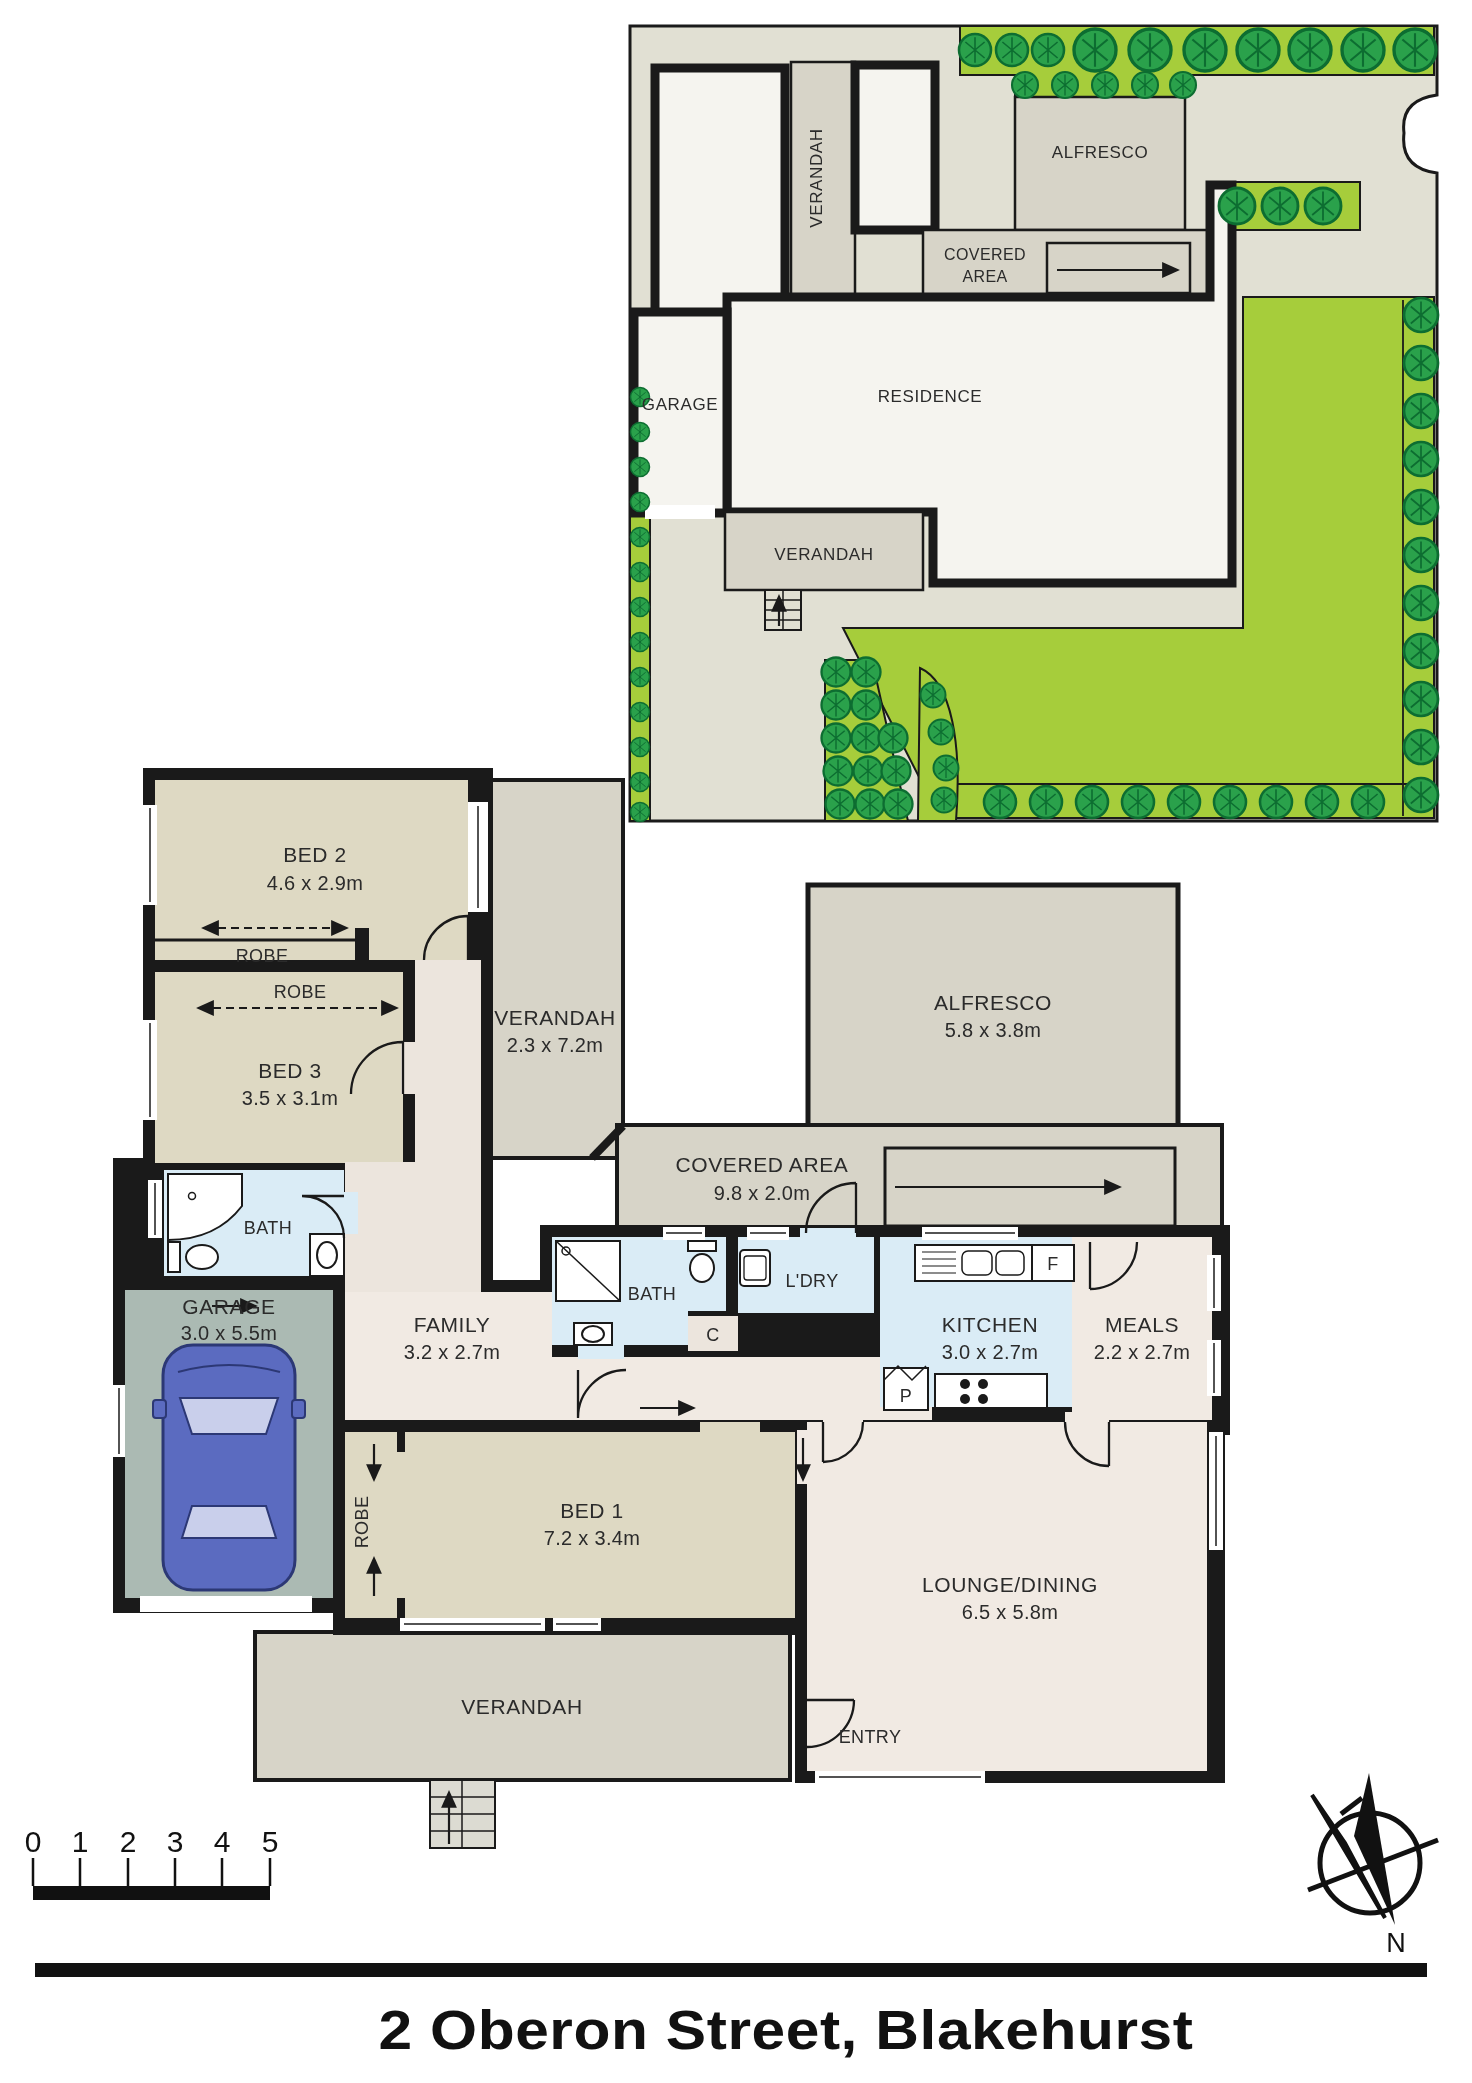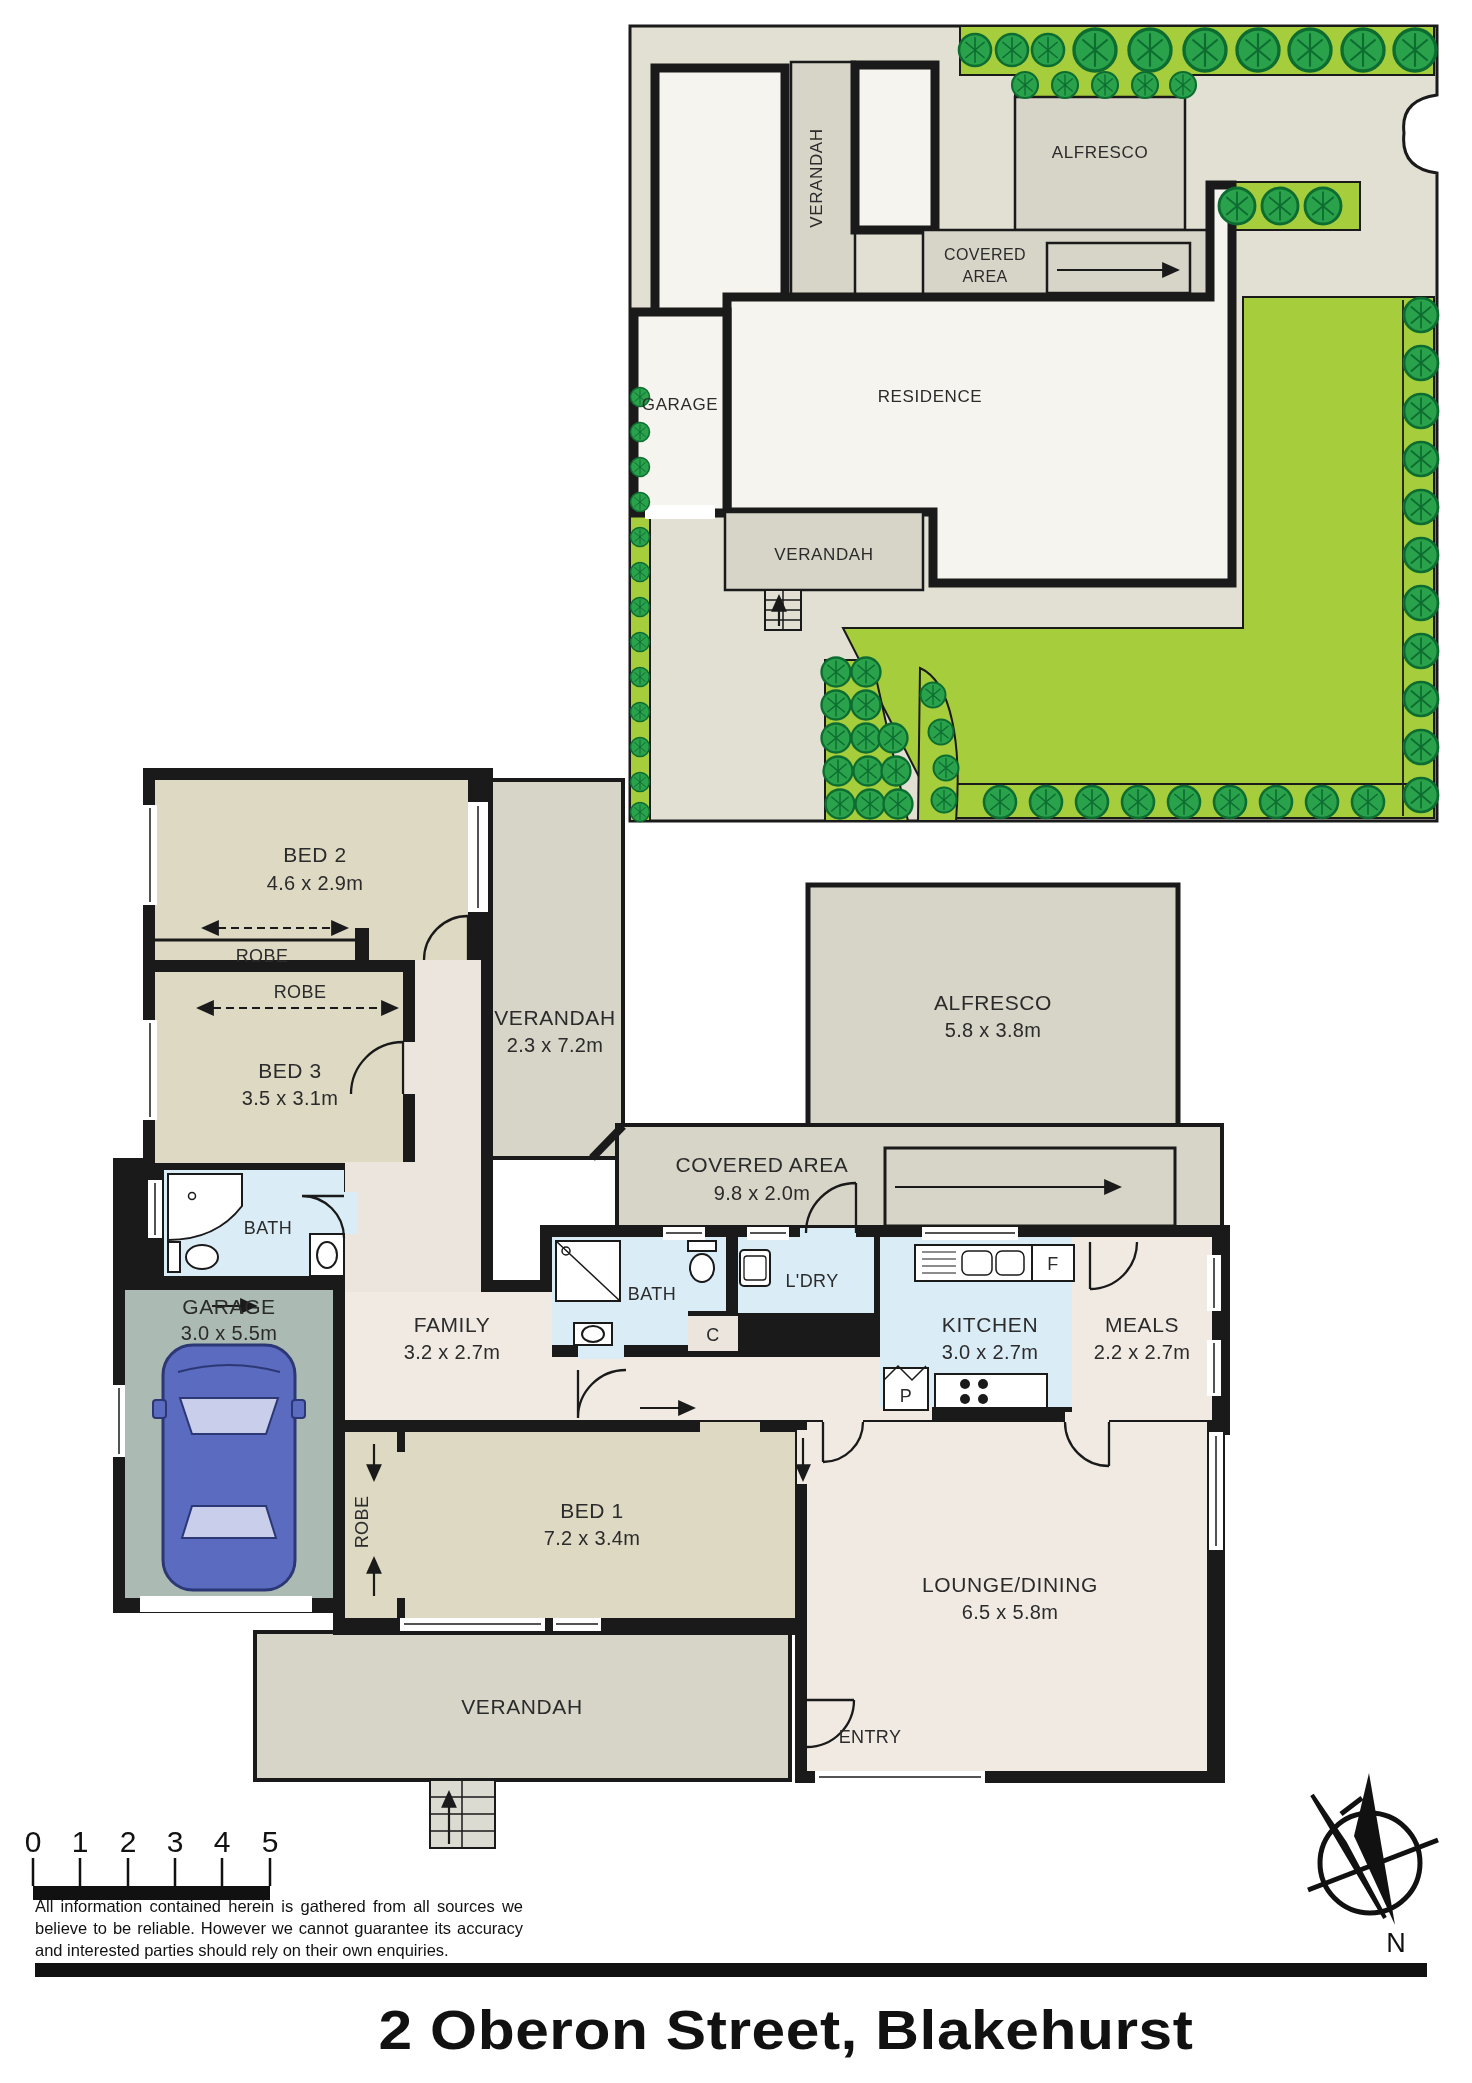--- a/index.html
+++ b/index.html
@@ -368,15 +368,14 @@
     <line x1="1308" y1="1890" x2="1438" y2="1840" stroke="#111" stroke-width="5"></line>
     <line x1="1341" y1="1814" x2="1362" y2="1798" stroke="#111" stroke-width="5"></line>
     <path d="M1312,1795 L1385,1918 L1345,1843 Z" fill="#fff" stroke="#111" stroke-width="4"></path>
     <path d="M1369,1773 L1395,1925 L1354,1836 Z" fill="#111"></path>
     <text class="nn" x="1396" y="1952">N</text>
   </g>
 
   <rect x="35" y="1963" width="1392" height="14" fill="#111"></rect>
 </svg>
 
-<div class="disclaimer">All information contained herein is gathered from all sources we believe to be reliable. However we cannot guarantee its accuracy and interested parties should rely on their own enquiries.</div>
 <div class="title">2 Oberon Street, Blakehurst</div>
 </div>
 
 </body></html>

